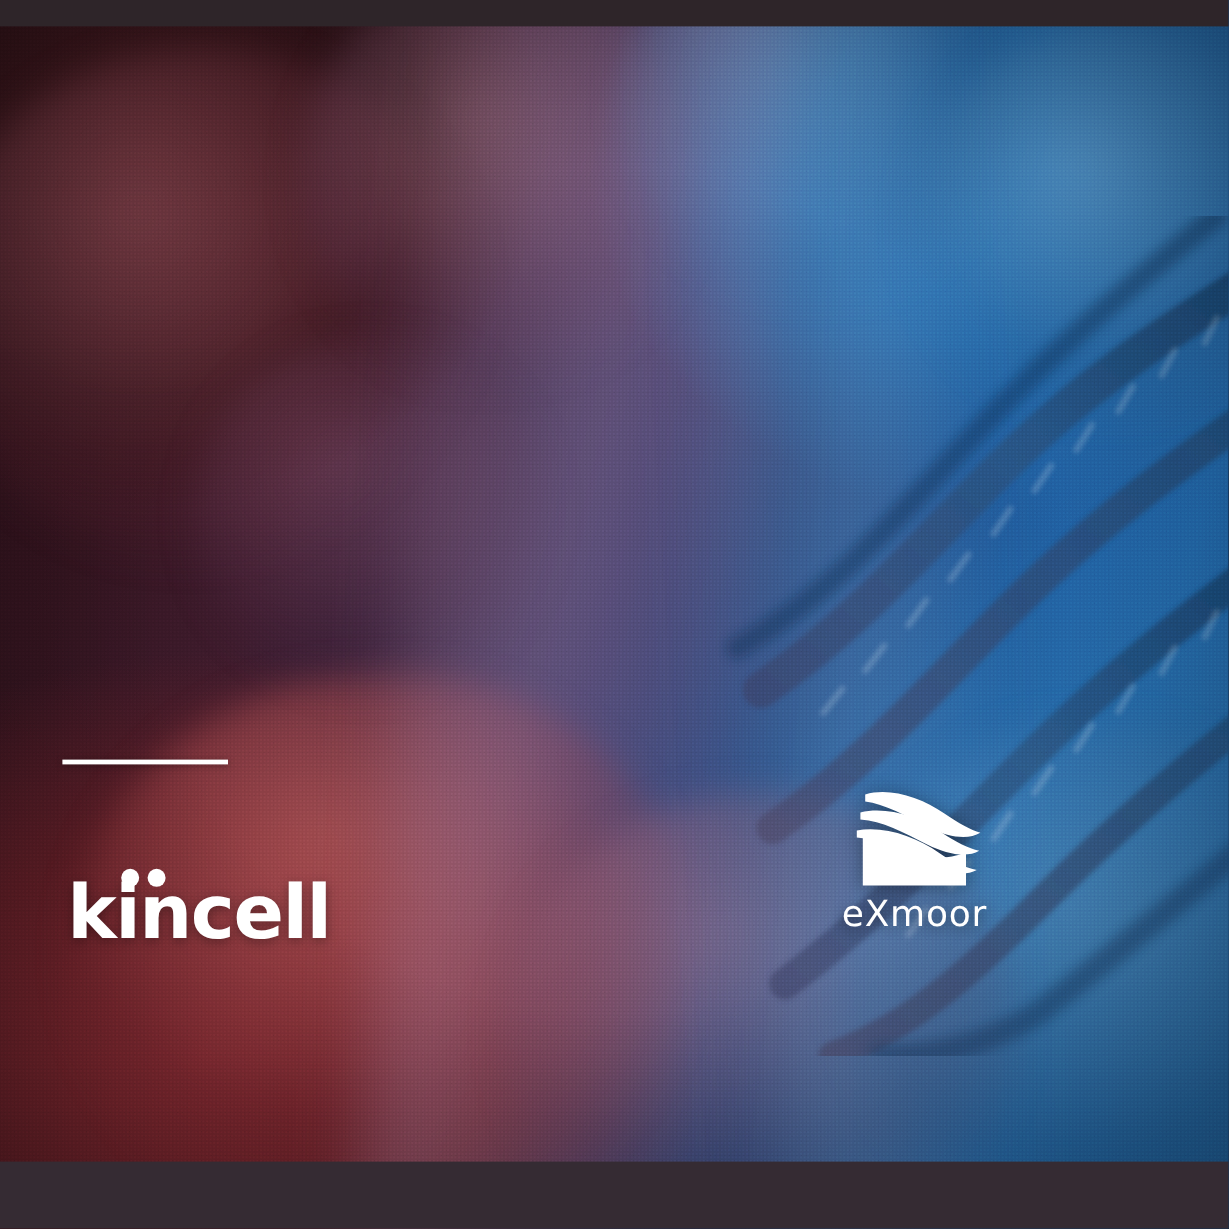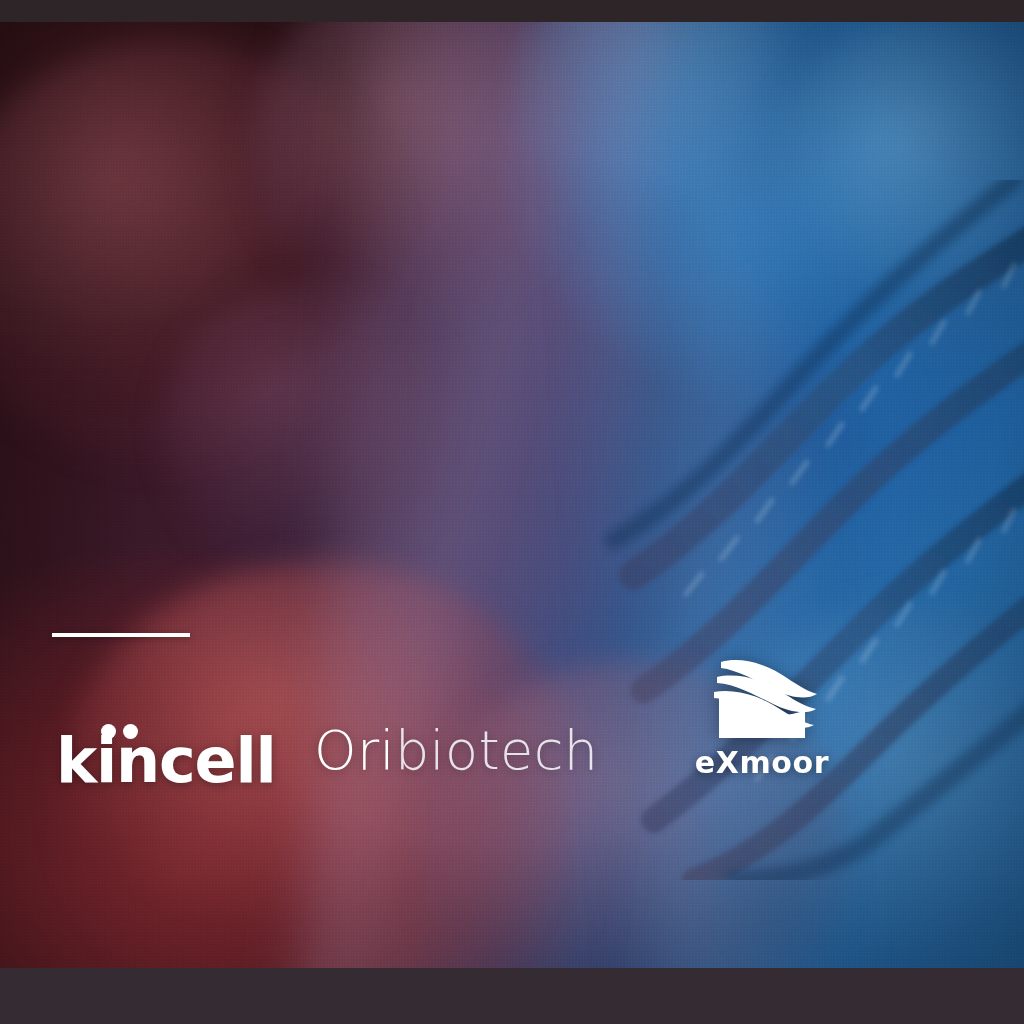--- a/index.html
+++ b/index.html
@@ -145,21 +145,21 @@
     text-shadow:0 2px 10px rgba(0,0,0,.35);
   }
   .ori-text .soft{color:#f0eef4;opacity:.93;}
 
   
   .logo-exmoor{left:625px;top:10px;width:170px;}
   .exmoor-mark{position:relative;width:130px;height:90px;margin:0 auto;}
   .exmoor-mark svg{display:block;filter:drop-shadow(0 2px 8px rgba(0,0,0,.35));}
   .exmoor-text{
     margin-top:8px;text-align:center;
-    font-size:30px;font-weight:700;color:#ffffff;
+    font-size:30px;font-weight:400;color:#ffffff;
     letter-spacing:.6px;line-height:1;
     font-family:"DejaVu Sans","Liberation Sans",sans-serif;
     text-shadow:0 2px 10px rgba(0,0,0,.38);
   }
 </style>
 </head>
 <body>
 
 <div class="stage">
 
@@ -239,23 +239,20 @@
       <div class="logo logo-kincell">
         <div class="kincell-wrap">
           <span class="kincell-text">kincell</span>
           <span class="kincell-dots">
             <i class="d1"></i>
               <i class="d2"></i>
           </span>
         </div>
       </div>
 
-      <div class="logo logo-ori">
-        <span class="ori-text"><span>Ori</span><span class="soft">biotech</span></span>
-      </div>
 
       <div class="logo logo-exmoor">
         <div class="exmoor-mark">
           <svg width="130" height="90" viewBox="0 0 130 90" xmlns="http://www.w3.org/2000/svg">
             <path d="M22,44 L22,88 L108,88 L108,60
                      C86,70 58,64 40,50 C34,46 27,44 22,44 Z" fill="#ffffff"></path>
             <path d="M24,12 C44,6 70,14 90,28 C102,36 112,42 120,44
                      C110,50 94,48 78,40 C58,30 40,20 24,18 Z" fill="#ffffff"></path>
             <path d="M20,27 C42,22 68,30 88,44 C100,52 110,57 119,59
                      C109,65 92,62 76,54 C56,44 38,34 20,33 Z" fill="#ffffff"></path>

